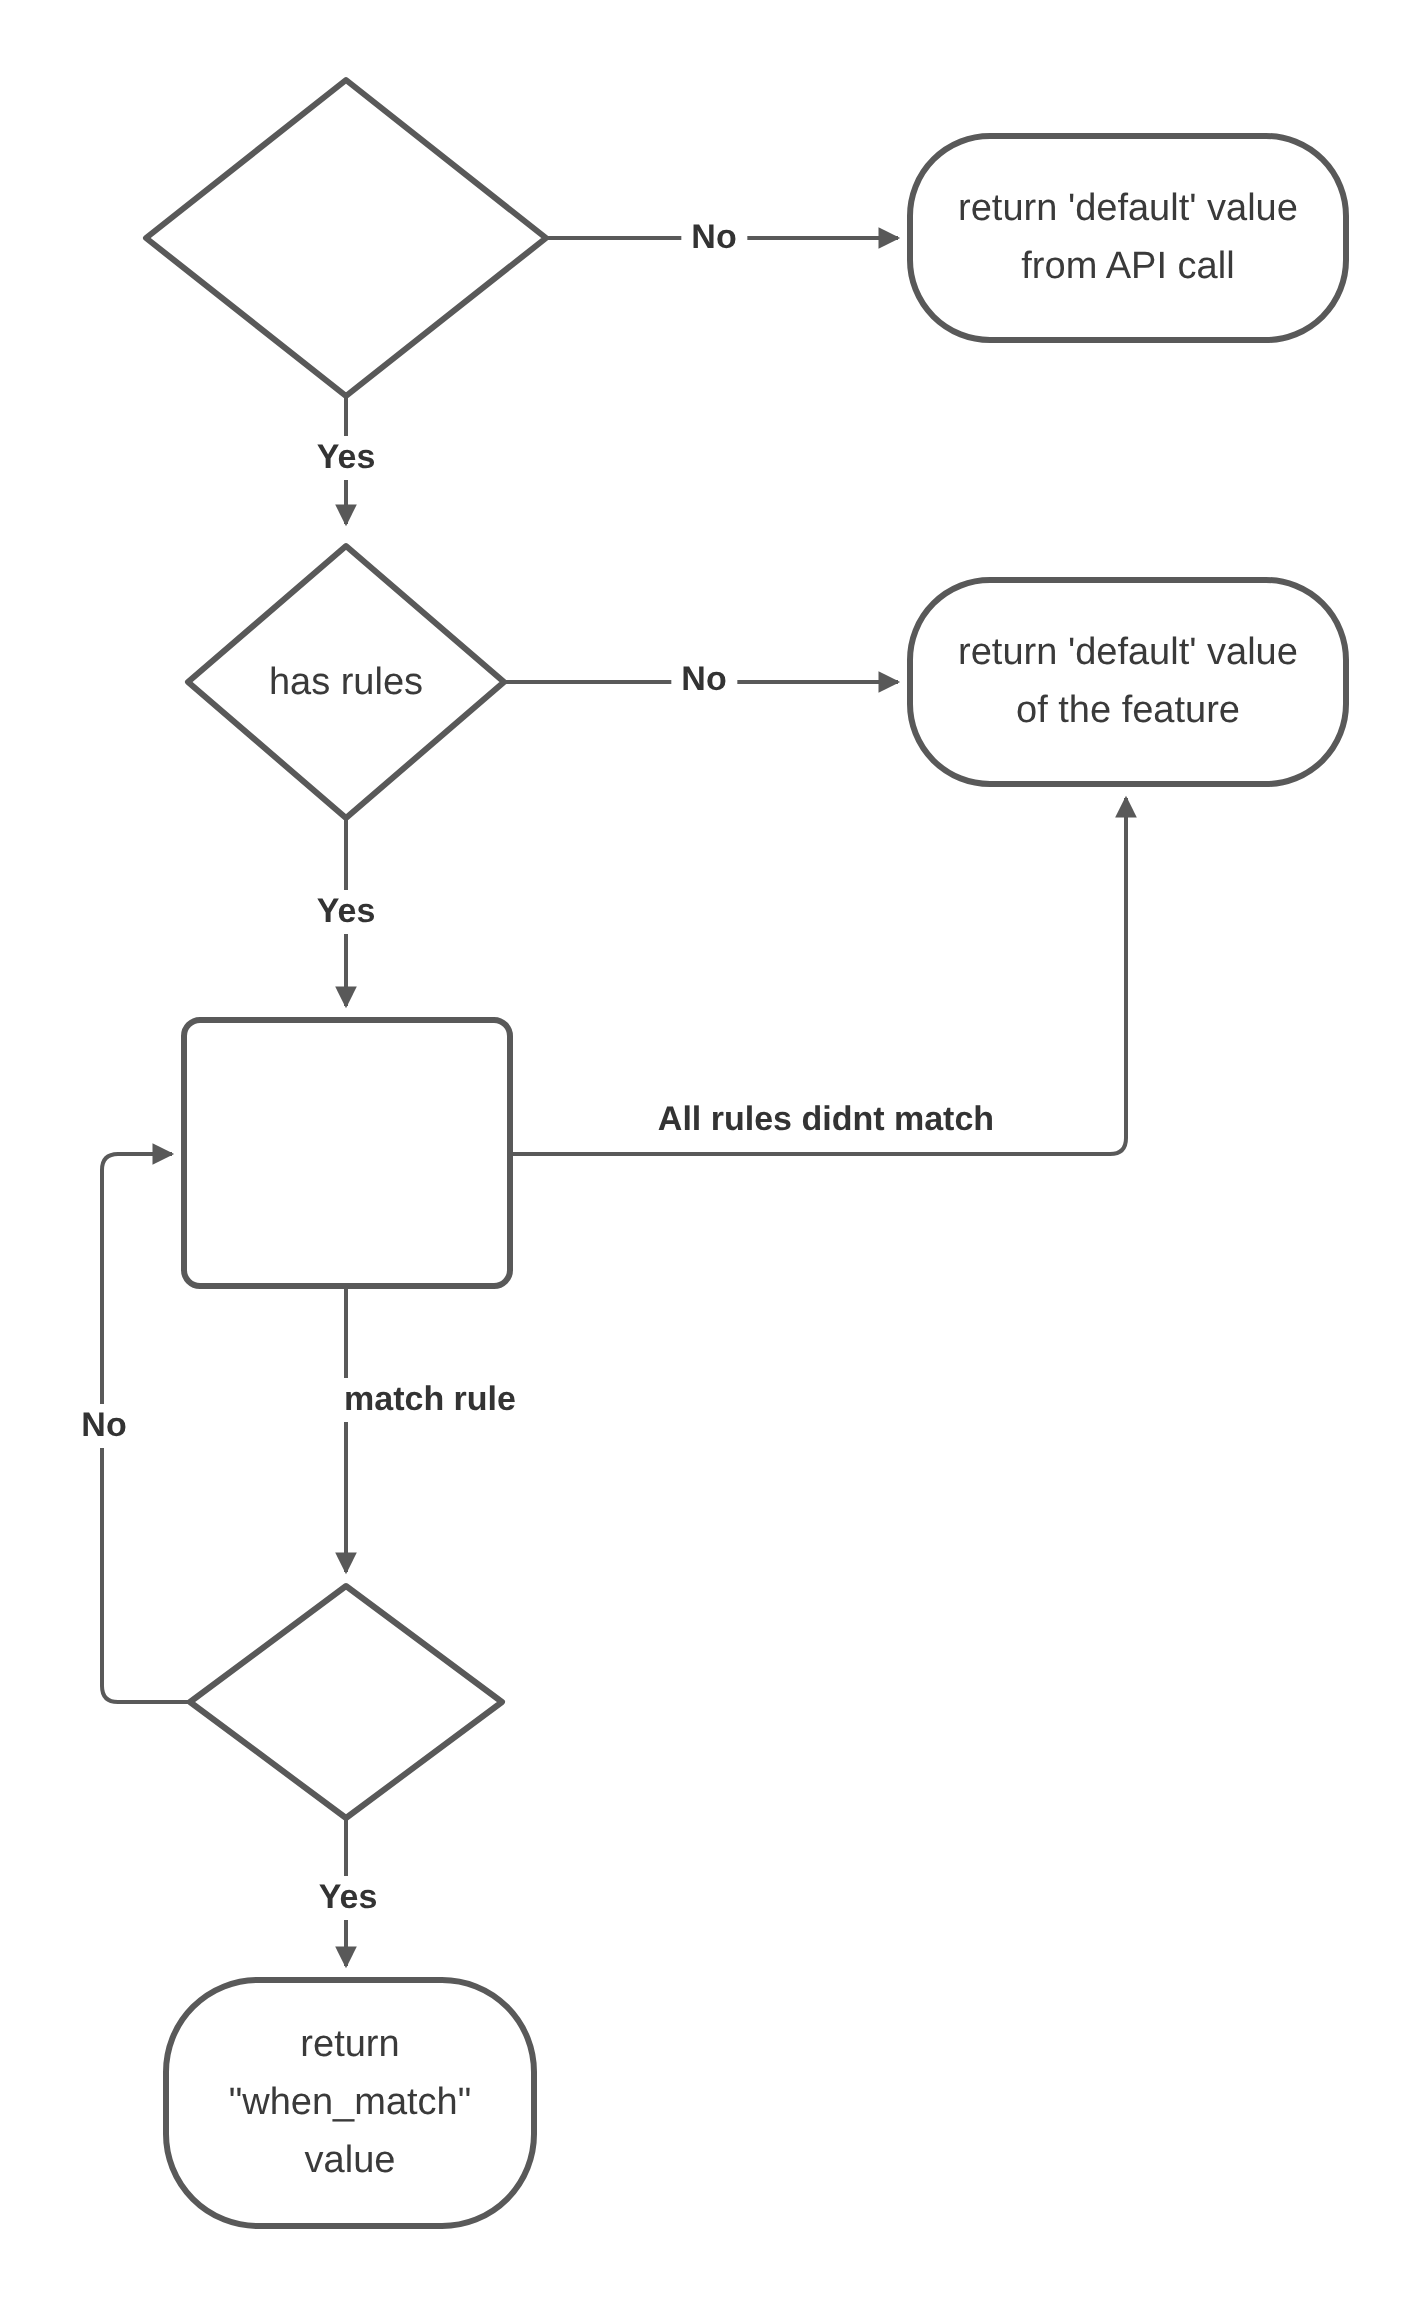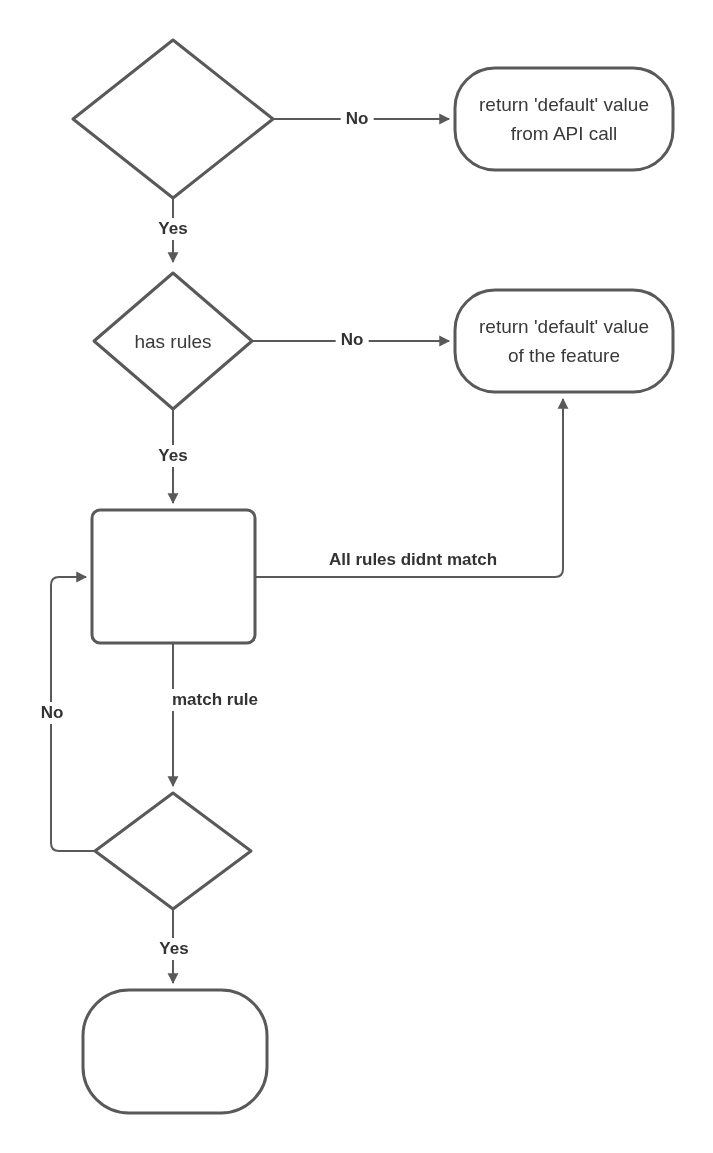--- a/index.html
+++ b/index.html
@@ -84,20 +84,23 @@
   <div class="node-label" style="left:455px; top:68px; width:218px; height:102px;">return 'default' value
 from API call</div>
 
   <div class="node-label" style="left:94px; top:273px; width:158px; height:136px;">has rules</div>
 
   <div class="node-label" style="left:455px; top:290px; width:218px; height:102px;">return 'default' value
 of the feature</div>
 
 
 
+  <div class="node-label" style="left:83px; top:990px; width:184px; height:123px;">return
+"when_match"
+value</div>
 
   <div class="edge-label" style="left:357px; top:119px;">No</div>
 
   <div class="edge-label" style="left:173px; top:229px;">Yes</div>
 
   <div class="edge-label" style="left:352px; top:340px;">No</div>
 
   <div class="edge-label" style="left:173px; top:456px;">Yes</div>
 
   <div class="edge-label" style="left:413px; top:560px;">All rules didnt match</div>

